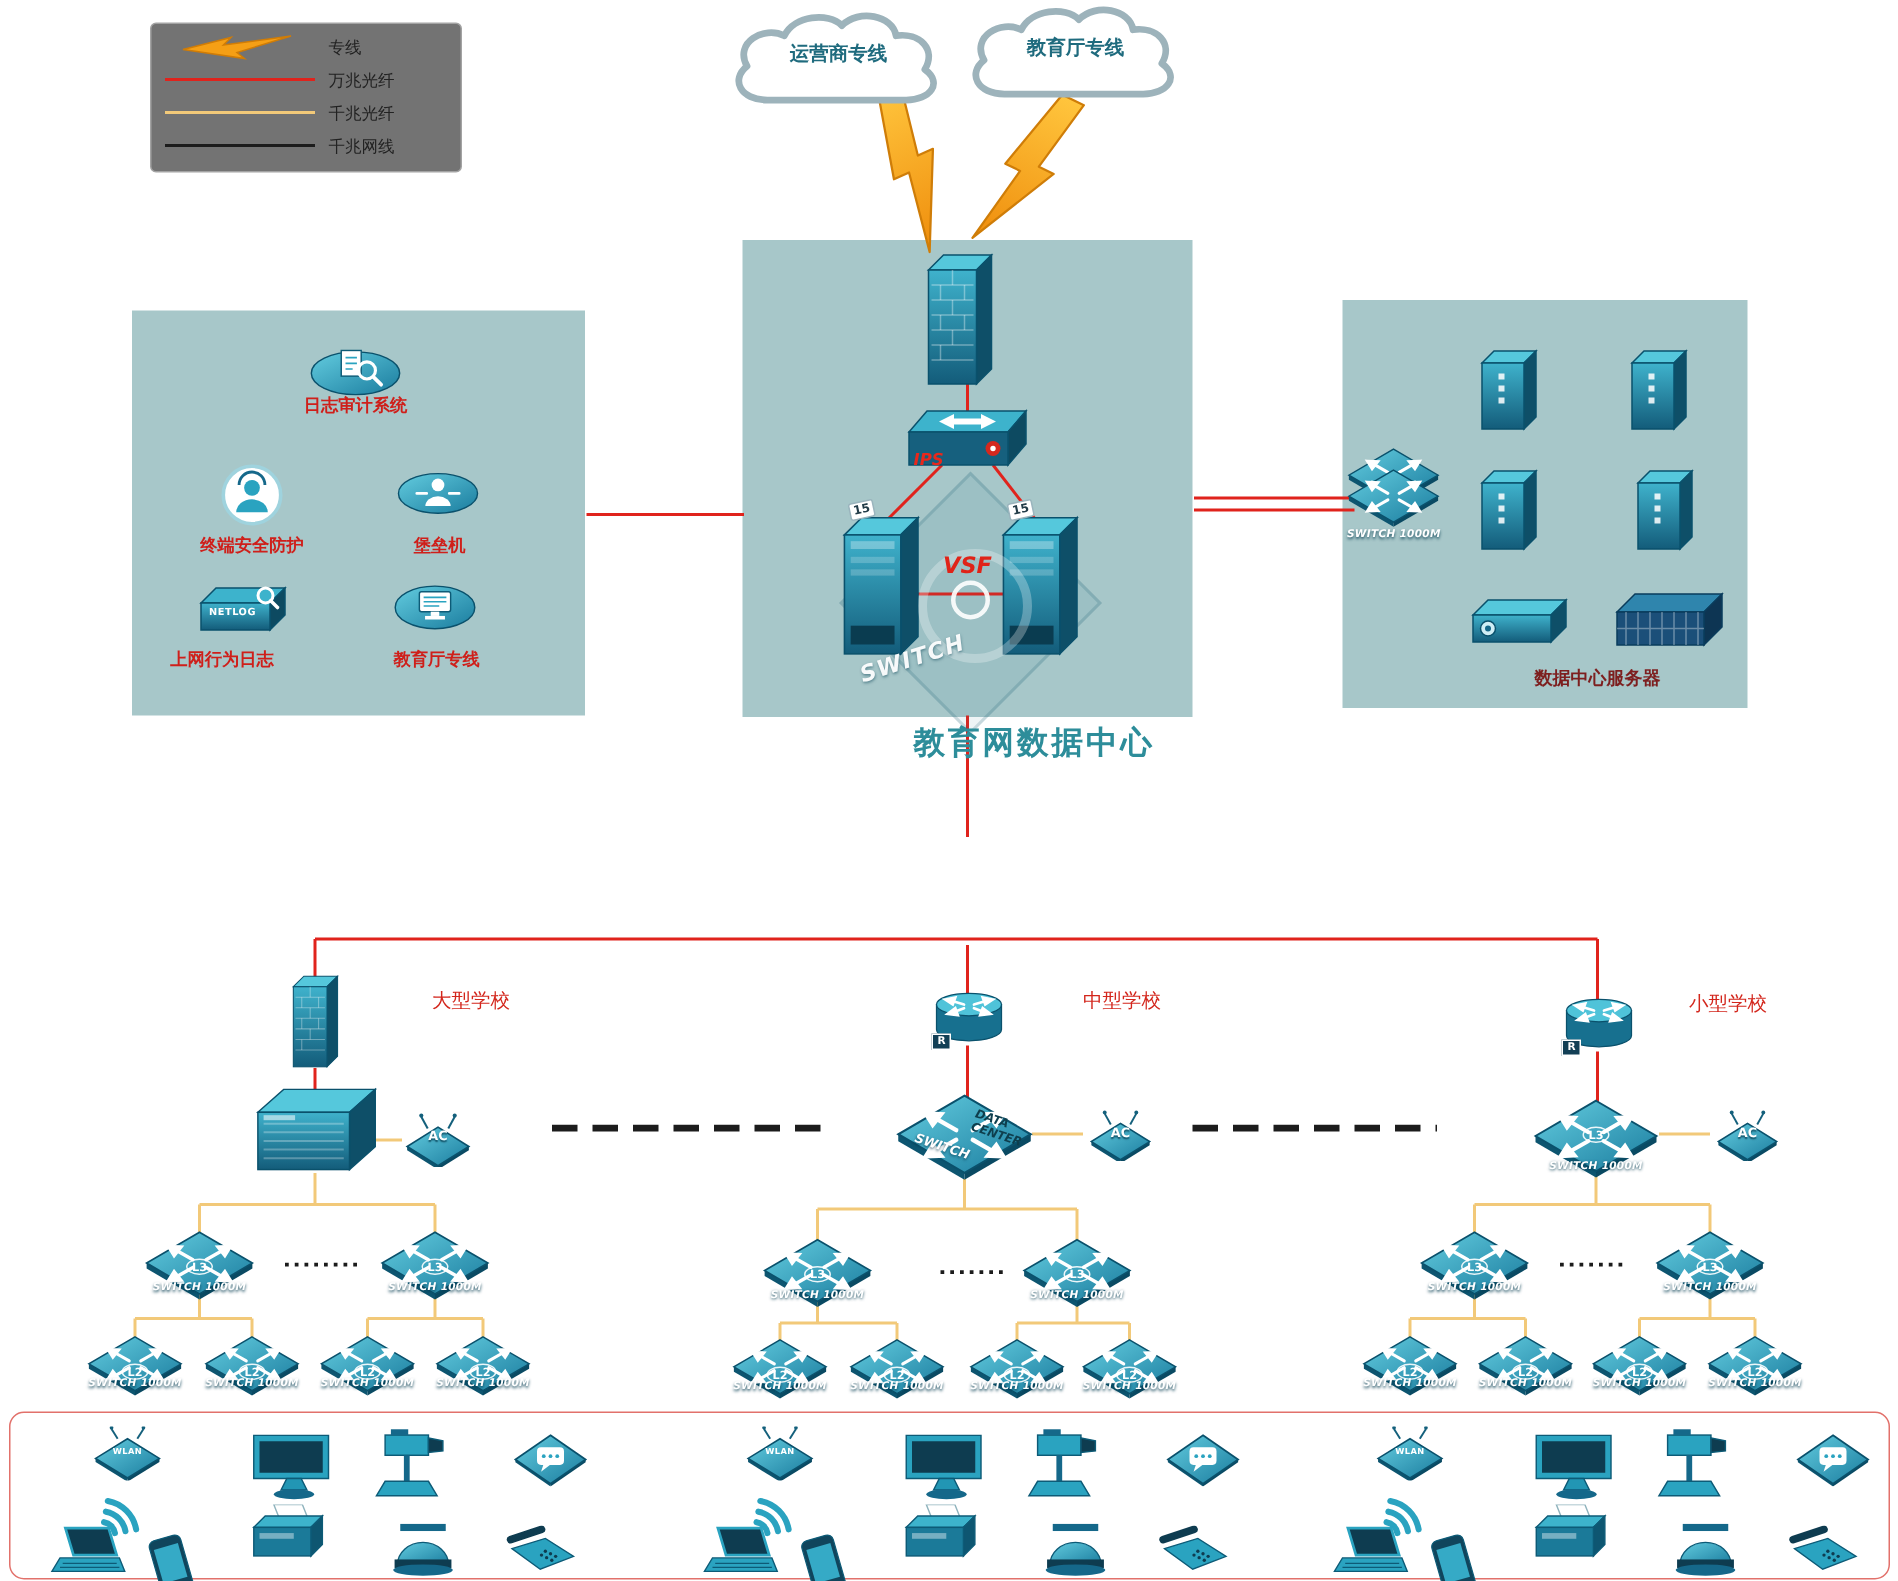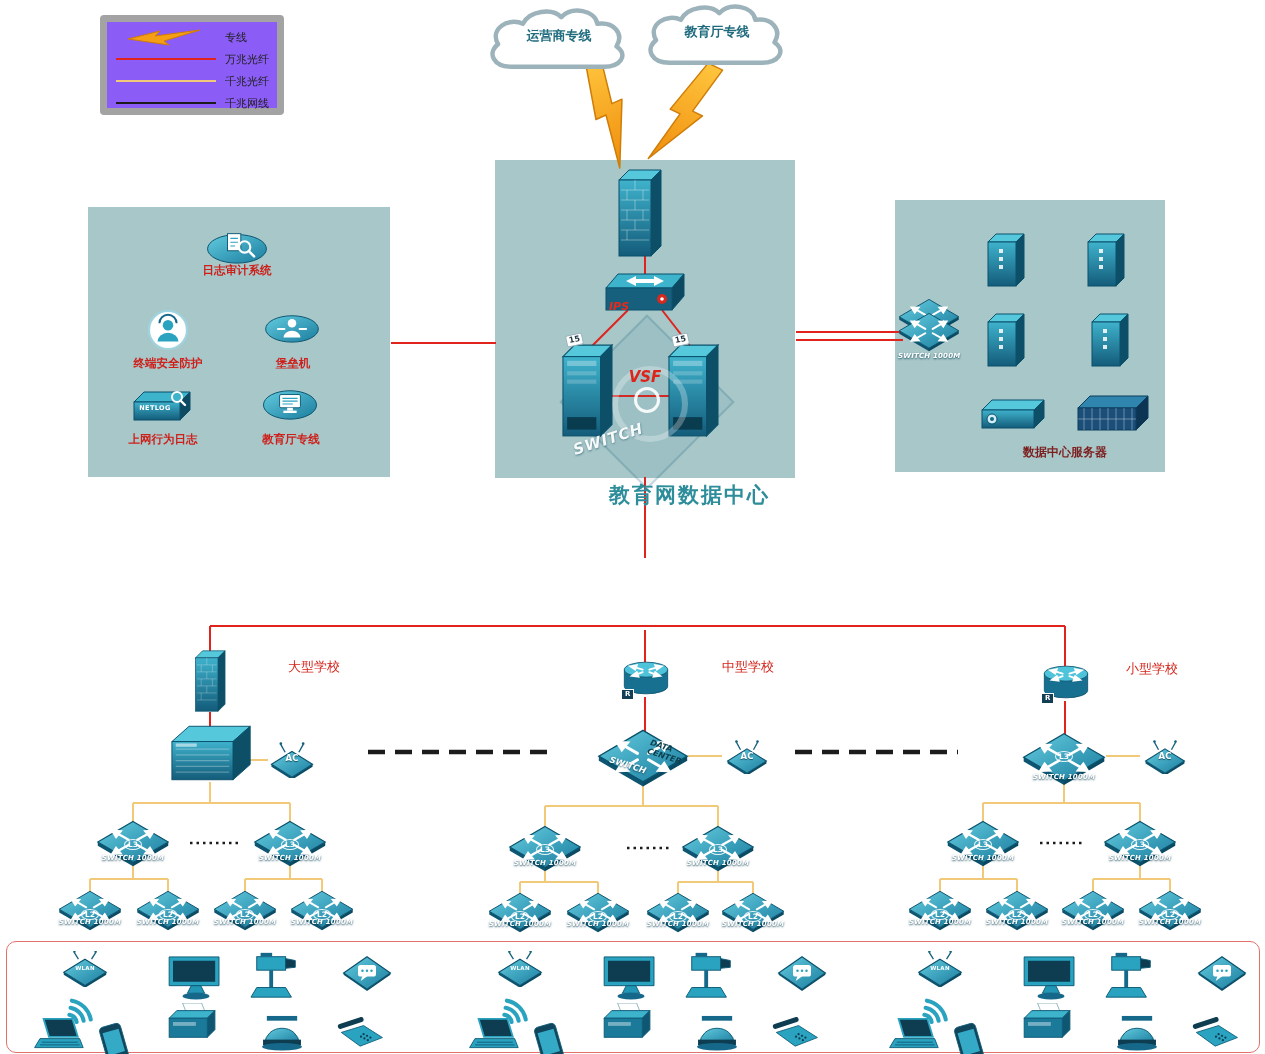--- a/index.html
+++ b/index.html
@@ -3,21 +3,21 @@
 <meta charset="utf-8">
 <style>
   html,body{margin:0;padding:0;background:#fff}
   #stage{position:relative;width:1265px;height:1054px;background:#fff;overflow:hidden;
          font-family:"DejaVu Sans","Liberation Sans",sans-serif}
   .node{position:absolute}
   .zone{position:absolute;background:#a7c7c9}
   .fill{width:100%;height:100%;display:block;overflow:visible}
   #wires{position:absolute;left:0;top:0;pointer-events:none}
   
-  .legend{left:100px;top:15px;width:184px;height:100px;background:#8b5cf6;border:7px solid #a3a3a3;border-radius:4px;padding:4px 0;box-sizing:border-box}
+  .legend{left:100px;top:15px;width:208px;height:100px;background:#737373;border:1px solid #a3a3a3;border-radius:4px;padding:4px 0;box-sizing:border-box}
   .legend-row{display:flex;align-items:center;height:22px}
   .legend-sym{width:118px;display:flex;align-items:center;justify-content:center;flex:none}
   .legend-line{width:100px;height:2px}
   .legend-label{font-size:11px;color:#222}
   
   .cloud-label{position:absolute;left:0;right:0;text-align:center;color:#1f6b7e;font-weight:bold;font-size:13px}
   .man-label{position:absolute;left:0;right:0;text-align:center;color:#3c6f7d;font-weight:bold;font-size:19px;letter-spacing:2px}
   .dc-title{position:absolute;text-align:right;color:#2d8d9a;font-weight:bold;font-size:21px;letter-spacing:2px;font-family:"DejaVu Serif","Liberation Serif",serif}
   .lbl-red{position:absolute;text-align:center;color:#cf1f1a;font-weight:bold;font-size:11.5px}
   .school-name{position:absolute;color:#d3261c;font-weight:normal;font-size:13px}
@@ -438,21 +438,21 @@
   <div class="node" style="left:130px;top:388px;width:64px;height:38px">
     <svg class="fill" viewBox="0 0 64 38">
       <polygon points="4,14 14,4 60,4 50,14" fill="#3db3cc" stroke="#0a516c"></polygon>
       <polygon points="50,14 60,4 60,22 50,32" fill="#0d4a61" stroke="#0a516c"></polygon>
       <rect x="4" y="14" width="46" height="18" fill="url(#g-face)" stroke="#0a516c"></rect>
       <circle cx="47" cy="9" r="5" fill="none" stroke="#fff" stroke-width="2"></circle>
       <line x1="50.5" y1="12.5" x2="55" y2="17" stroke="#fff" stroke-width="2.4" stroke-linecap="round"></line>
     </svg>
     <div class="netlog-text">NETLOG</div>
   </div>
-  <div class="lbl-red" style="left:108px;top:432px;width:110px">上网行为日志</div>
+  <div class="lbl-red" style="left:93px;top:432px;width:110px">上网行为日志</div>
 
   <div class="node" style="left:261px;top:386px;width:58px;height:36px">
     <svg class="fill" viewBox="0 0 60 38">
       <ellipse cx="30" cy="20" rx="28" ry="15" fill="url(#g-sw)" stroke="#0a516c"></ellipse>
       <rect x="19" y="9" width="22" height="14" rx="1.5" fill="#fff" stroke="#0d5b77"></rect>
       <path d="M22,13 H38 M22,16 H38 M22,19 H33" stroke="#2aa3c0" stroke-width="1.2"></path>
       <rect x="27" y="23" width="6" height="3" fill="#fff"></rect>
       <rect x="23" y="26" width="14" height="2.5" fill="#fff"></rect>
     </svg>
   </div>

